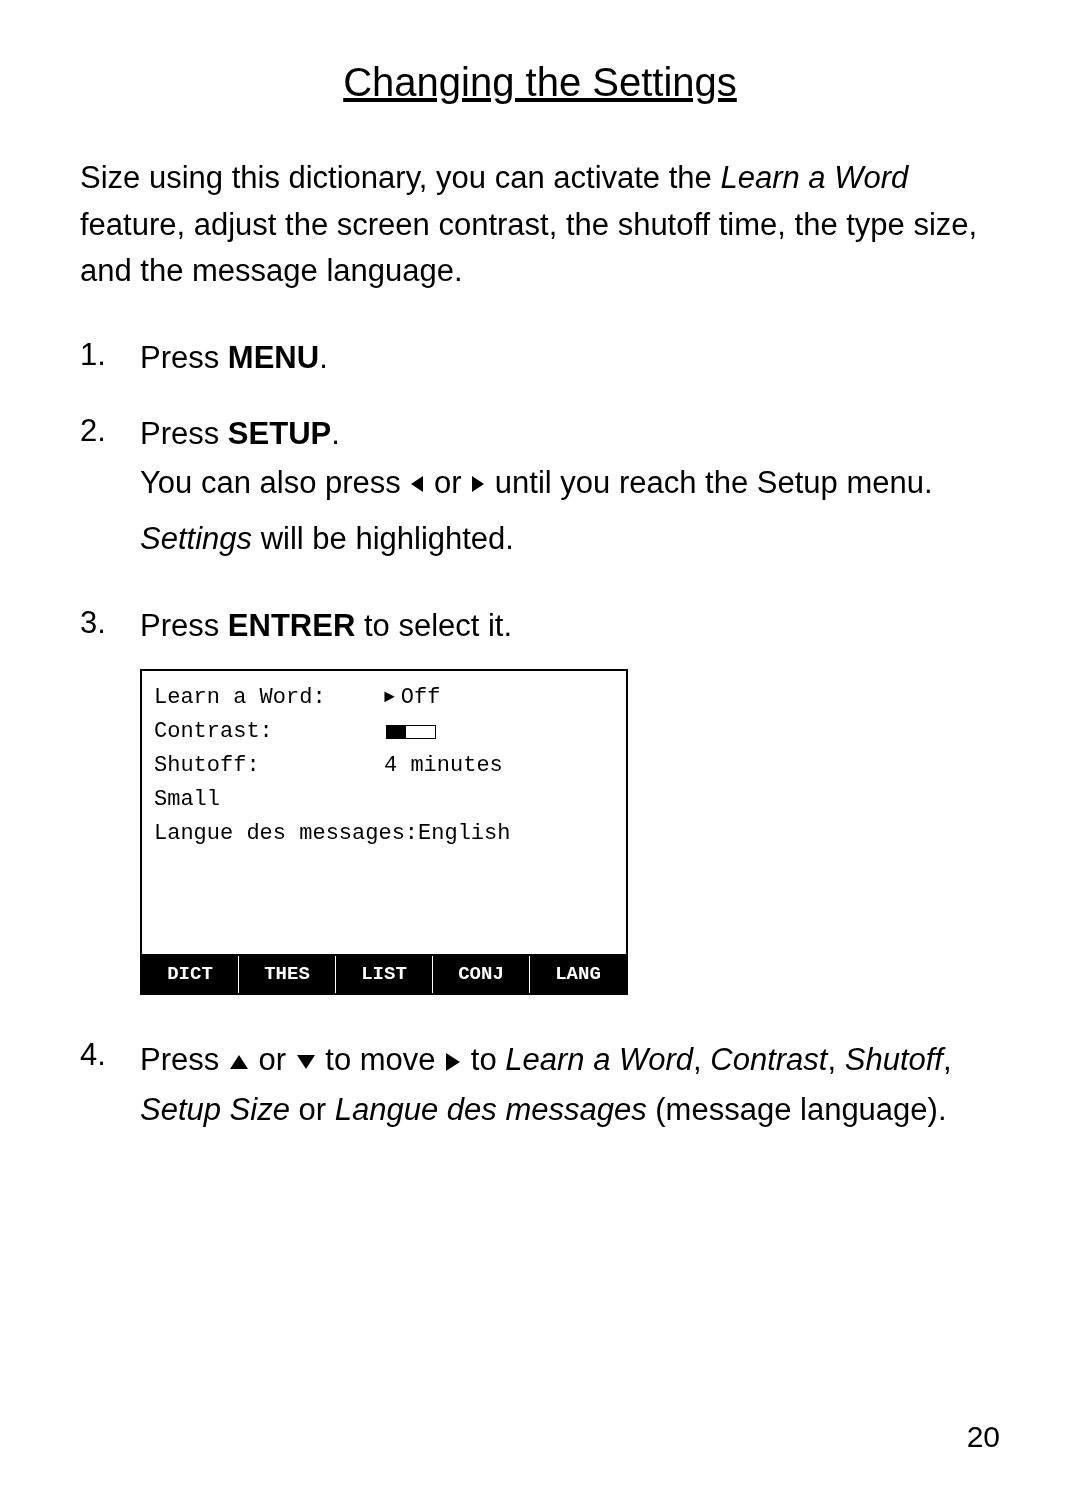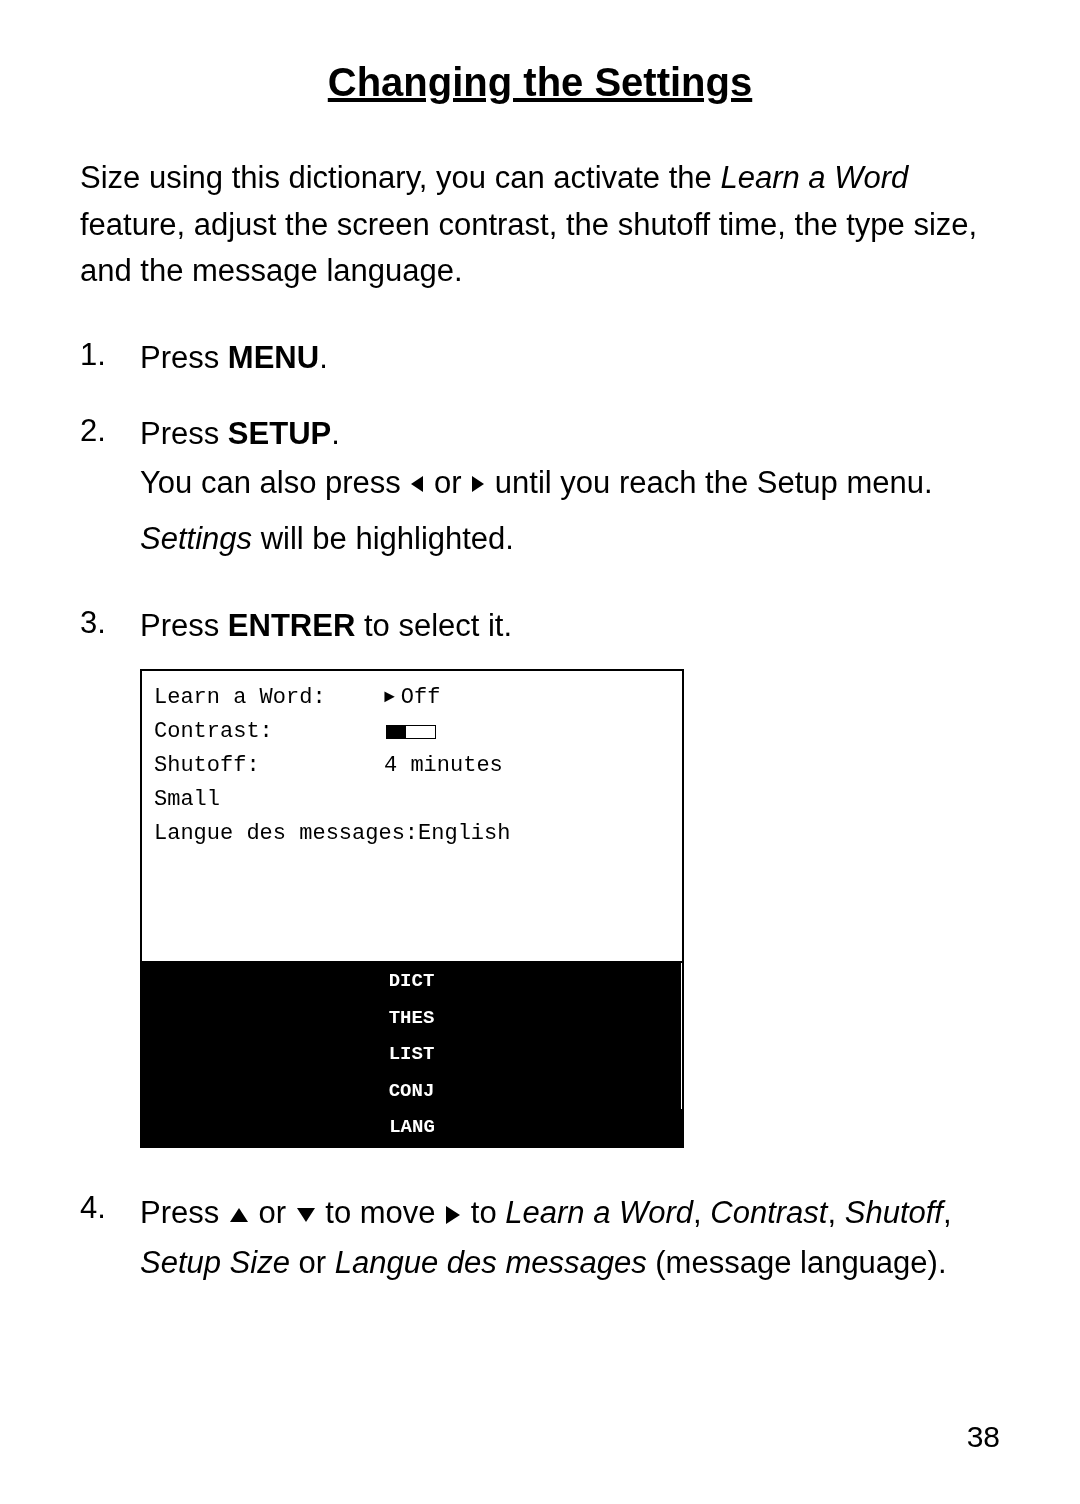--- a/index.html
+++ b/index.html
@@ -15,21 +15,21 @@
       font-family: Arial, Helvetica, sans-serif;
       font-size: 32px;
       color: #000000;
       padding: 60px 80px 60px 80px;
       position: relative;
     }
 
     .page-title {
       text-align: center;
       font-size: 40px;
-      font-weight: bold;
+      font-weight: normal;
       text-decoration: underline;
       margin-bottom: 50px;
     }
 
     .intro-paragraph {
       font-size: 31px;
       line-height: 1.5;
       margin-bottom: 40px;
     }
 
@@ -74,21 +74,21 @@
     }
 
     .sub-note-italic {
       font-style: italic;
     }
 
     .screen-box {
       border: 2.5px solid #000;
       margin-top: 20px;
       margin-bottom: 10px;
-      width: 544px;
+      width: 488px;
       background: #fff;
       font-family: 'Courier New', Courier, monospace;
       font-size: 22px;
     }
 
     .screen-content {
       padding: 10px 12px 6px 12px;
     }
 
     .screen-row {
@@ -123,22 +123,21 @@
       left: 0;
       top: 0;
       height: 100%;
       width: 40%;
       background: #000;
     }
 
     .screen-toolbar {
       display: flex;
       border-top: 2px solid #000;
-      margin-top: 24px;
-      flex-direction: column;
+      margin-top: 17px;
     }
 
     .toolbar-btn {
       flex: 1;
       text-align: center;
       font-family: 'Courier New', Courier, monospace;
       font-size: 19px;
       font-weight: bold;
       padding: 4px 0;
       background: #000;
@@ -301,13 +300,13 @@
 
   <li>
     <span class="list-number">4.</span>
     <div class="list-content step4-content">
       Press <span class="triangle-up"></span> or <span class="triangle-down"></span> to move <span class="arrow-right-filled"></span> to <em>Learn a Word</em>, <em>Contrast</em>, <em>Shutoff</em>, <em>Setup Size</em> or <em>Langue des messages</em> (message language).
     </div>
   </li>
 
 </ol>
 
-<div class="page-number">38</div>
+<div class="page-number">20</div>
 
 </body></html>

